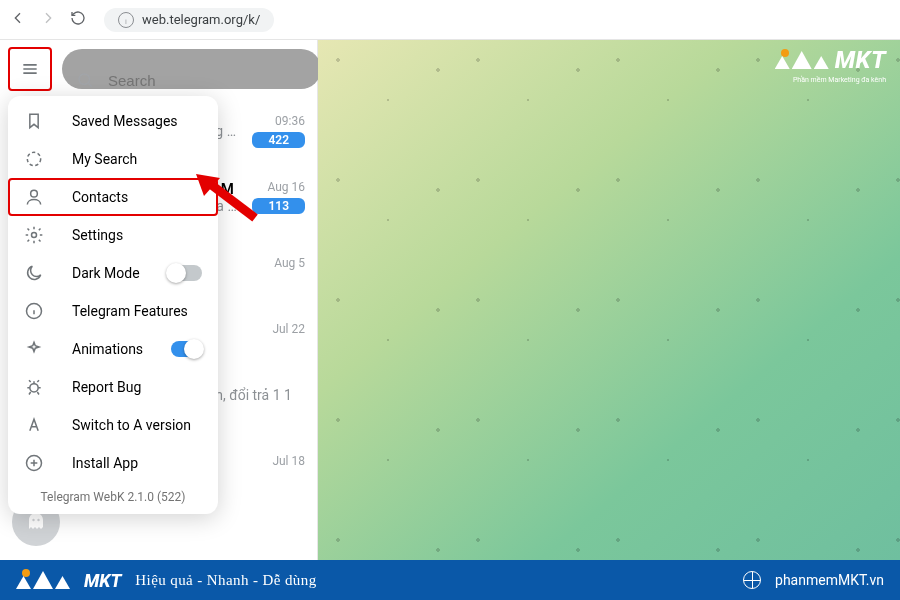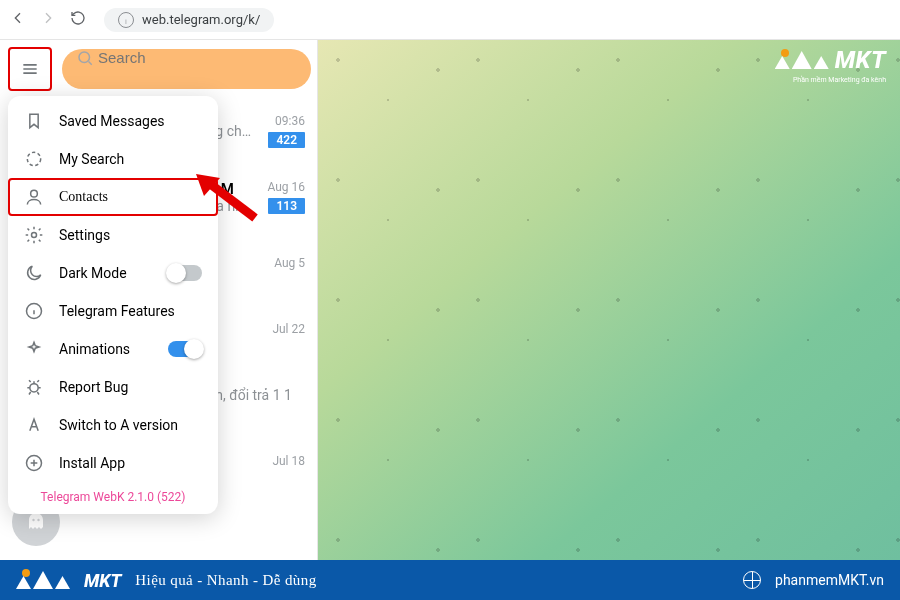--- a/index.html
+++ b/index.html
@@ -11,53 +11,53 @@
   .chrome .urlbox .lock { width:16px;height:16px;border-radius:50%;border:1.5px solid #8b8e92;display:flex;align-items:center;justify-content:center;font-size:9px;color:#8b8e92;}
   .chrome svg { width:16px;height:16px; stroke:#606367; stroke-width:2; fill:none; }
   
   .app { position:relative; height:520px; display:flex; }
   
   .sidebar { width:318px; min-width:318px; background:#fff; border-right:1px solid #e6e6e6; position:relative; display:flex; flex-direction:column; }
   .sidebar-top { height:58px; display:flex; align-items:center; padding:0 12px 0 8px; gap:10px;}
   .hamburger { width:40px;height:40px; display:flex;align-items:center;justify-content:center; border-radius:50%; cursor:pointer;}
   .hamburger svg{width:20px;height:20px;stroke:#707579;stroke-width:2;fill:none;}
   .hamburger-box { border:2.5px solid #e30000; border-radius:4px; padding:0;}
-  .searchbox { flex:1; height:40px; background:#fdba74; border-radius:20px; display:flex; align-items:flex-start; padding:0 14px; color:#a2a5a9; gap:4px;}
+  .searchbox { flex:1; height:40px; background:#a3a3a3; border-radius:20px; display:flex; align-items:flex-end; padding:0 14px; color:#a2a5a9; gap:14px;}
   .searchbox svg{width:18px;height:18px;stroke:#a2a5a9;stroke-width:2;fill:none;}
   .searchbox input{border:none;background:transparent;outline:none;font-size:15px;color:#333;flex:1;}
   .story-ring{width:38px;height:38px;border-radius:50%;border:2px solid #c4c9cc;margin-left:6px;}
   .chat-list{flex:1;overflow:hidden;}
   .chat-row{display:flex;align-items:center;padding:8px 12px;gap:12px;height:66px;}
   .avatar{width:48px;height:48px;border-radius:50%;display:flex;align-items:center;justify-content:center;color:#fff;font-weight:600;font-size:17px;flex:none;}
   .chat-txt{flex:1;min-width:0;}
   .chat-title{font-size:15px;color:#000;font-weight:600;white-space:nowrap;overflow:hidden;text-overflow:ellipsis;}
   .chat-sub{font-size:14px;color:#8d9195;white-space:nowrap;overflow:hidden;text-overflow:ellipsis;}
   .chat-meta{display:flex;flex-direction:column;align-items:flex-end;gap:4px;font-size:12px;color:#9ca0a5;}
-  .badge{background:#3390ec;color:#fff;border-radius:1px;padding:1px 8px;font-size:12px;font-weight:600;}
+  .badge{background:#3390ec;color:#fff;border-radius:6px;padding:1px 16px;font-size:12px;font-weight:600;}
   
   .main { flex:1; position:relative;
     background: linear-gradient(140deg,#e6e7b3 0%, #b8d99a 35%, #7bc79b 70%, #6fbf9f 100%);
     overflow:hidden;}
   .main::before{content:"";position:absolute;inset:0;opacity:.16;
     background-image: radial-gradient(circle at 20px 20px,#000 2px,transparent 2px),
                       radial-gradient(circle at 70px 60px,#000 1.5px,transparent 1.5px),
                       radial-gradient(circle at 120px 30px,#000 2px,transparent 2px);
     background-size:140px 120px;}
   
   .menu { position:absolute; top:56px; left:8px; width:210px; background:#fff; border-radius:12px; box-shadow:0 4px 24px rgba(0,0,0,.18); padding:6px 0; z-index:30;}
-  .menu-item{display:flex;align-items:center;gap:15px;padding:9px 16px;font-size:14px;color:#000;cursor:pointer;position:relative;}
+  .menu-item{display:flex;align-items:center;gap:28px;padding:9px 16px;font-size:14px;color:#000;cursor:pointer;position:relative;}
   .menu-item svg{width:20px;height:20px;stroke:#707579;stroke-width:1.8;fill:none;flex:none;}
-  .menu-item.highlight{outline:2.5px solid #e30000;outline-offset:-2px;border-radius:4px;font-family:Liberation Serif, serif;}
+  .menu-item.highlight{outline:2.5px solid #e30000;outline-offset:-2px;border-radius:4px;}
   .menu .toggle{margin-left:auto;width:34px;height:16px;border-radius:10px;position:relative;}
   .toggle.off{background:#c4c9cc;}
   .toggle.on{background:#3390ec;}
   .toggle::after{content:"";position:absolute;top:-2px;width:20px;height:20px;border-radius:50%;background:#fff;box-shadow:0 1px 3px rgba(0,0,0,.35);}
   .toggle.off::after{left:-2px;}
   .toggle.on::after{right:-2px;}
-  .menu .ver{font-size:12px;color:#ec4899;text-align:center;padding:8px 0 4px;}
+  .menu .ver{font-size:12px;color:#737373;text-align:center;padding:8px 0 4px;}
   
   .arrow{position:absolute;top:128px;left:190px;z-index:40;}
   .arrow svg{width:70px;height:56px;}
   
   .wm{position:absolute;top:6px;right:14px;z-index:25;display:flex;align-items:center;gap:6px;color:#fff;}
   .wm .txt{font-size:24px;font-weight:800;letter-spacing:.5px;font-style:italic;}
   .wm .sub{position:absolute;top:30px;right:0;font-size:7px;color:#fff;white-space:nowrap;}
   
   .footer{height:40px;background:#0a58a8;display:flex;align-items:center;padding:0 16px;color:#fff;gap:14px;}
   .footer .slogan{font-size:15px;letter-spacing:.4px;font-family:Liberation Serif, serif;font-style:normal;}

